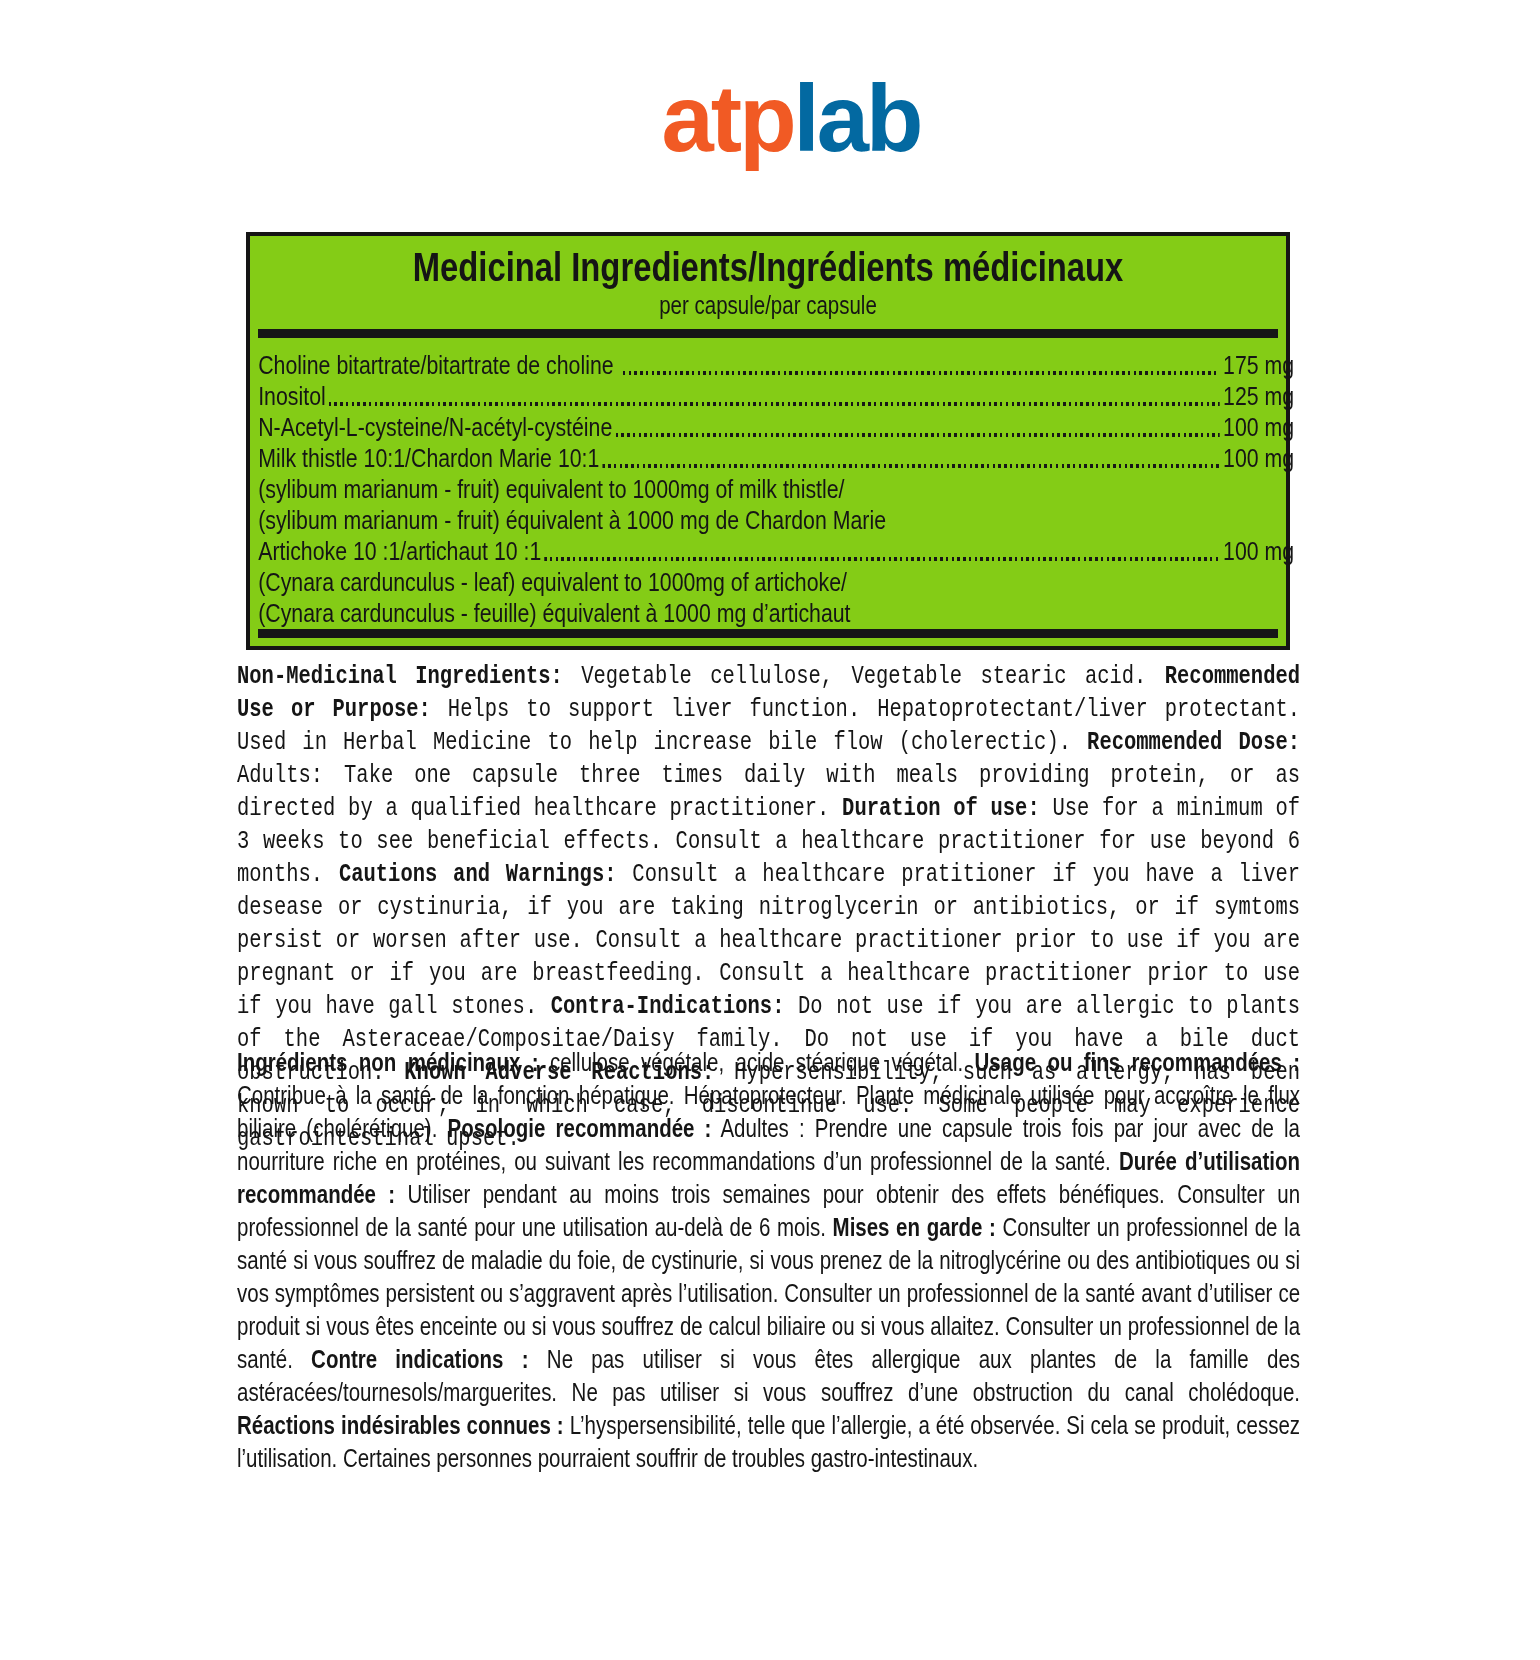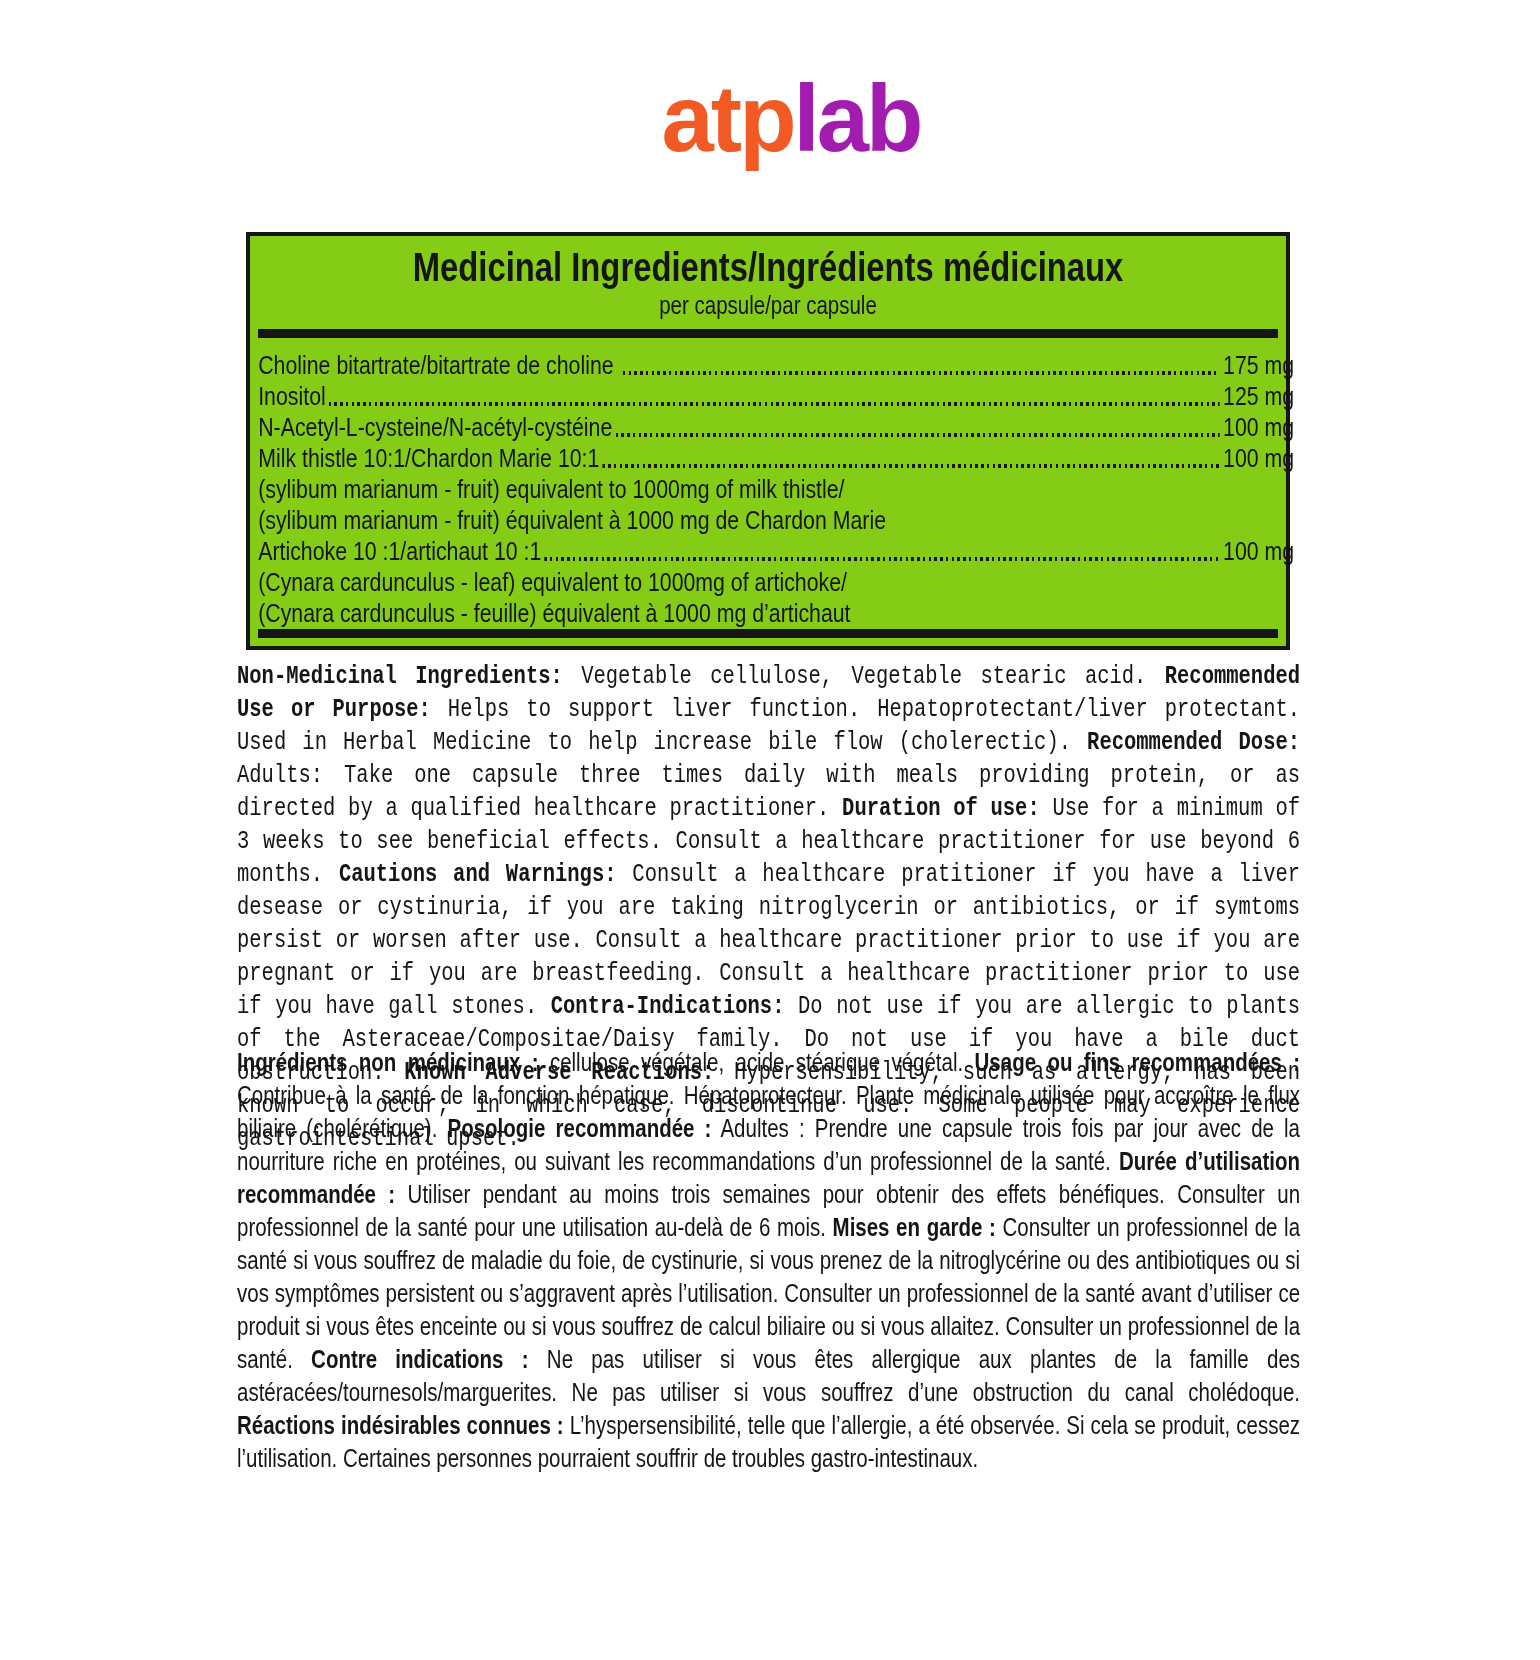--- a/index.html
+++ b/index.html
@@ -7,21 +7,21 @@
     width:1540px;height:1660px;background:#ffffff;
     font-family:"Liberation Sans",sans-serif;color:#151515;
     position:relative;overflow:hidden;
   }
   .logo{
     position:absolute;top:72px;left:0;width:100%;
     text-align:center;font-size:94px;font-weight:700;
     letter-spacing:-3px;line-height:1;
   }
   .logo .lg-orange{color:#F15A24;margin-left:42px;}
-  .logo .lg-gray{color:#a21caf;}
+  .logo .lg-gray{color:#0369a1;}
 
   .panel{
     position:absolute;left:246px;top:232px;width:1044px;height:418px;
     border:4px solid #151515;box-sizing:border-box;
     display:flex;flex-direction:column;background:#84cc16;
   }
   
   .cx{display:block;width:122%;transform:scaleX(0.8197);transform-origin:left top;flex:none;}
 
   .panel-title{margin-top:8px;font-weight:700;font-size:40px;line-height:1.15;text-align:center;}

